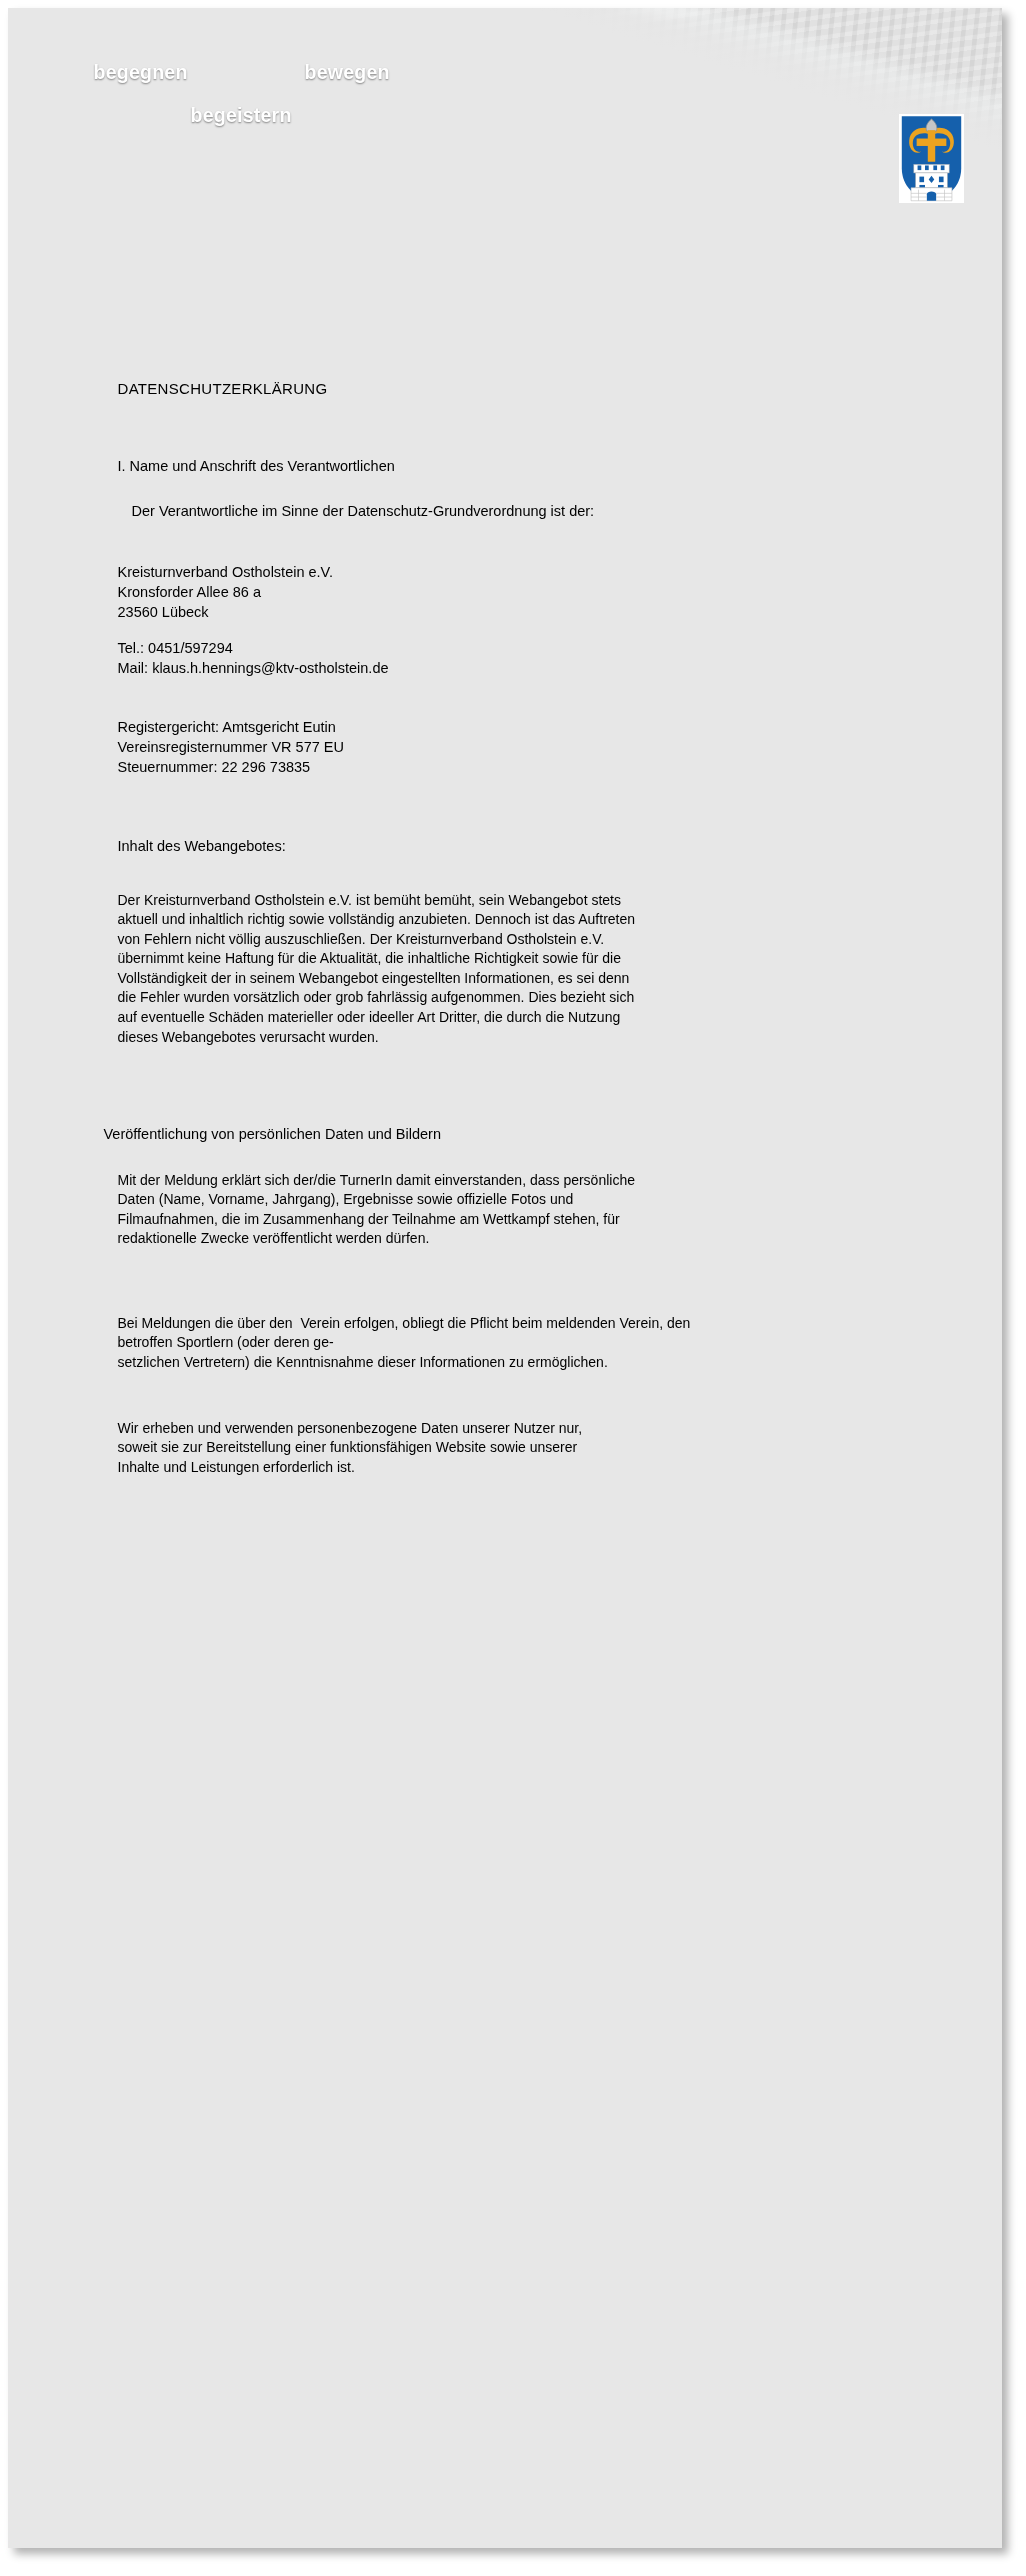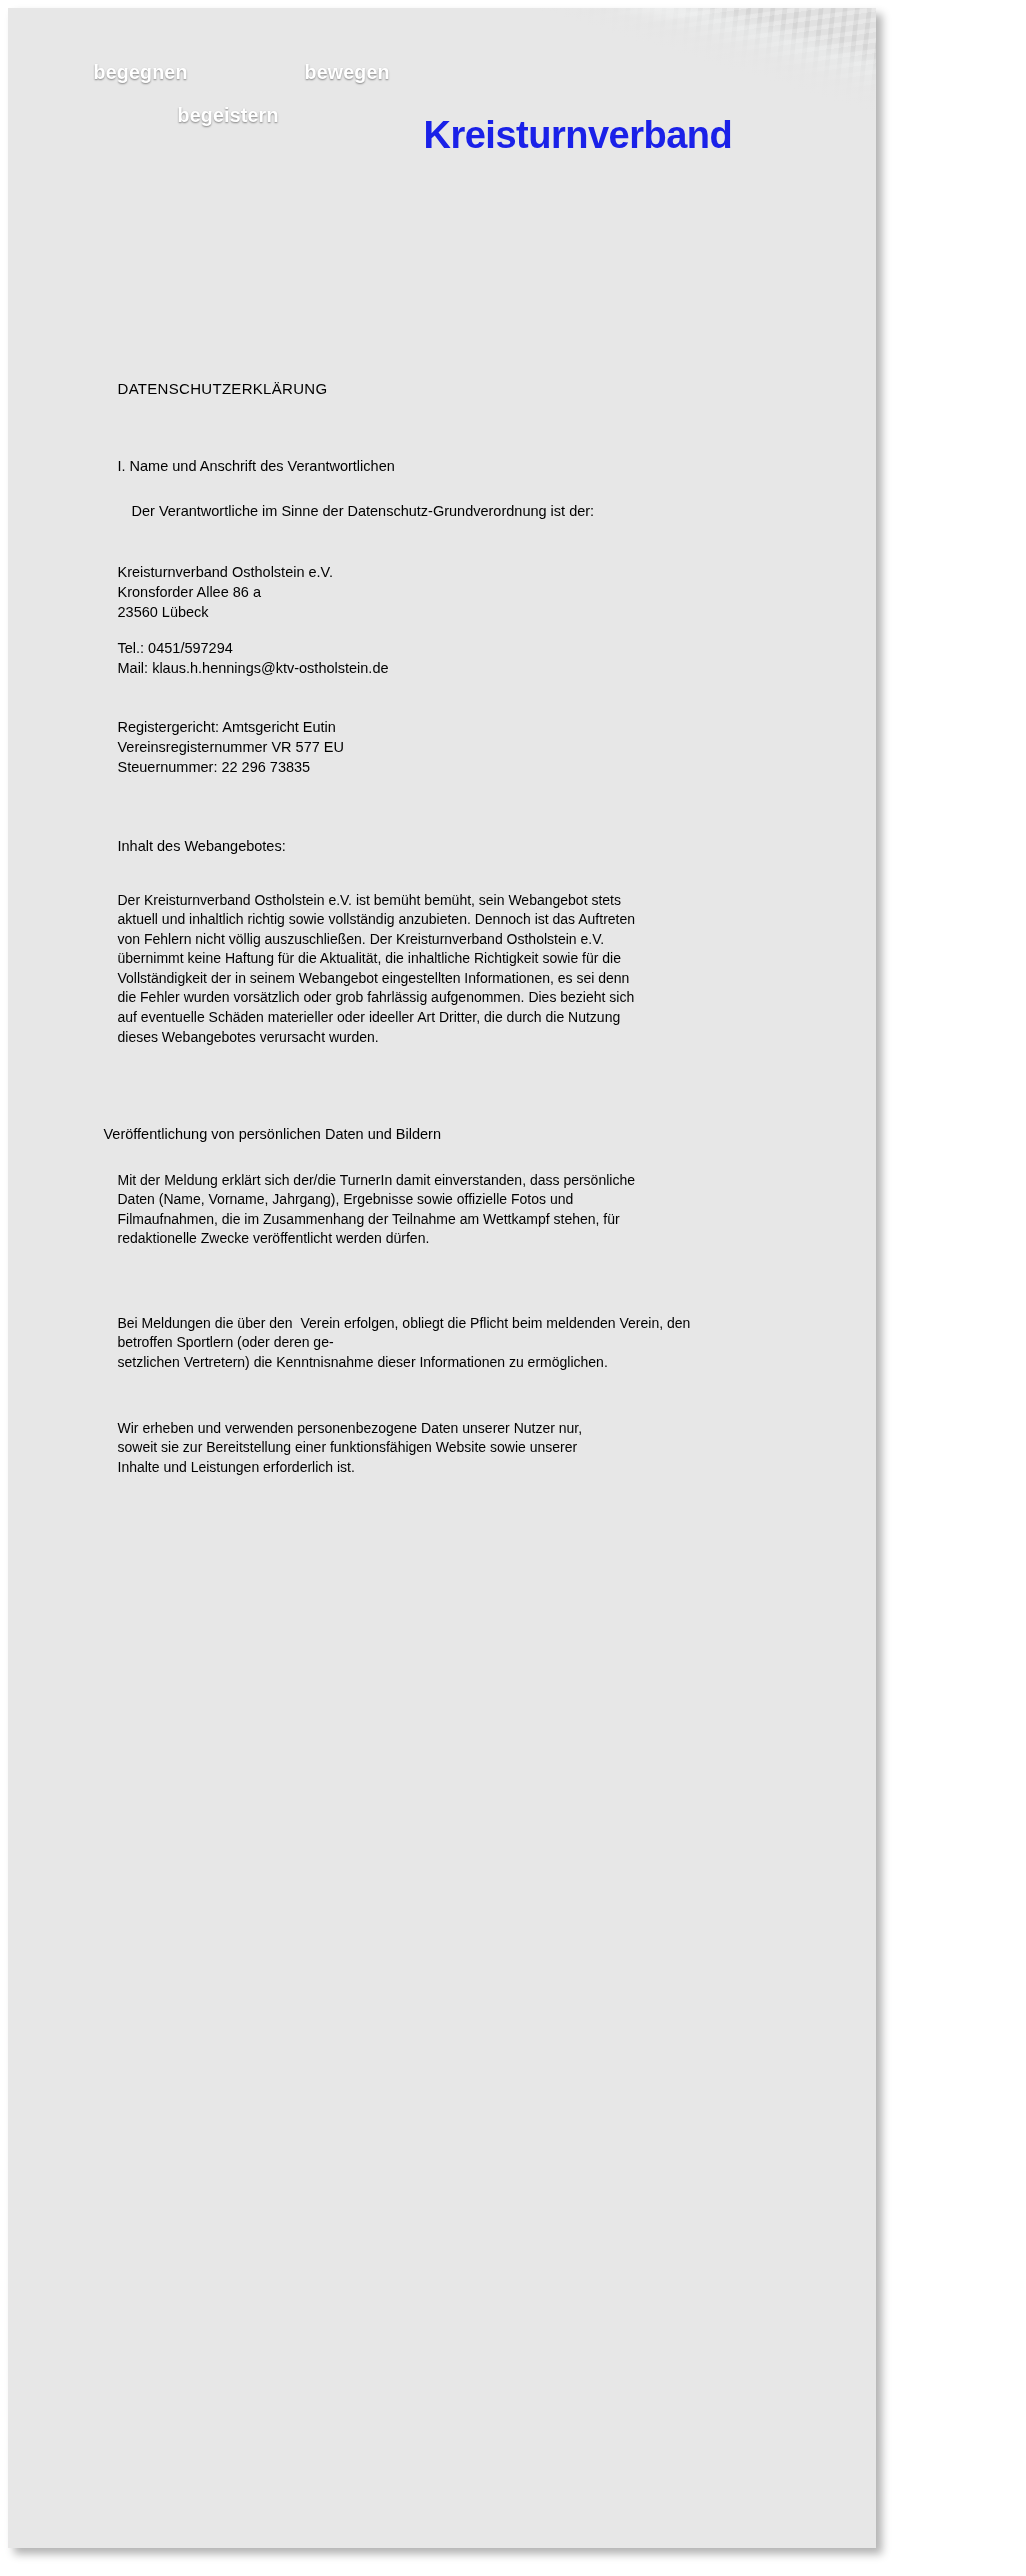--- a/index.html
+++ b/index.html
@@ -13,21 +13,21 @@
     font-family: "Liberation Sans", sans-serif;
     overflow: hidden;
     position: relative;
   }
 
   
   .page-sheet {
     position: absolute;
     left: 7.5px;
     top: 7.5px;
-    width: 868px;
+    width: 994px;
     height: 2540px;
     background: #e7e7e7;
     box-shadow: 5.6px 5.6px 8.4px rgba(0,0,0,0.30);
     overflow: hidden;
   }
 
   
   .banner {
     position: absolute;
     left: 0;
@@ -127,21 +127,21 @@
     position: absolute;
     color: #ffffff;
     font-weight: bold;
     font-size: 19.6px;
     letter-spacing: 0.2px;
     text-shadow: 0 0.9px 1.9px rgba(0,0,0,0.45);
     white-space: nowrap;
   }
   .slogan-begegnen { left: 86px;  top: 53px; }
   .slogan-bewegen  { left: 297px; top: 53px; }
-  .slogan-begeistern { left: 170px; top: 96px; }
+  .slogan-begeistern { left: 183px; top: 96px; }
 
   
   .org-title {
     position: absolute;
     left: 416px;
     top: 106px;
     color: #1a21e8;
     font-weight: bold;
     font-size: 38px;
     line-height: 43px;
@@ -229,21 +229,20 @@
                C 114 54, 80 38, 66 16 Z" fill="#fdfdfd"></path>
     </svg>
 
     <div class="wave-fade"></div>
 
     <div class="slogan slogan-begegnen">begegnen</div>
     <div class="slogan slogan-bewegen">bewegen</div>
     <div class="slogan slogan-begeistern">begeistern</div>
 
     <div class="org-title">
-      <span class="l1">Kreisturnverband</span>
     </div>
 
     <div class="crest">
       <svg width="65" height="89" viewBox="0 0 70 95">
 
         <path d="M3 2 H67 V58 C67 78, 52 90, 35 93 C18 90, 3 78, 3 58 Z" fill="#1560ac"></path>
 
         <path d="M35 16 C 24 12, 12 16, 11 28 C 10 38, 18 44, 24 40
                  C 18 42, 14 36, 15 29 C 16 21, 26 18, 35 22 Z" fill="#eca320"></path>
         <path d="M35 16 C 46 12, 58 16, 59 28 C 60 38, 52 44, 46 40

